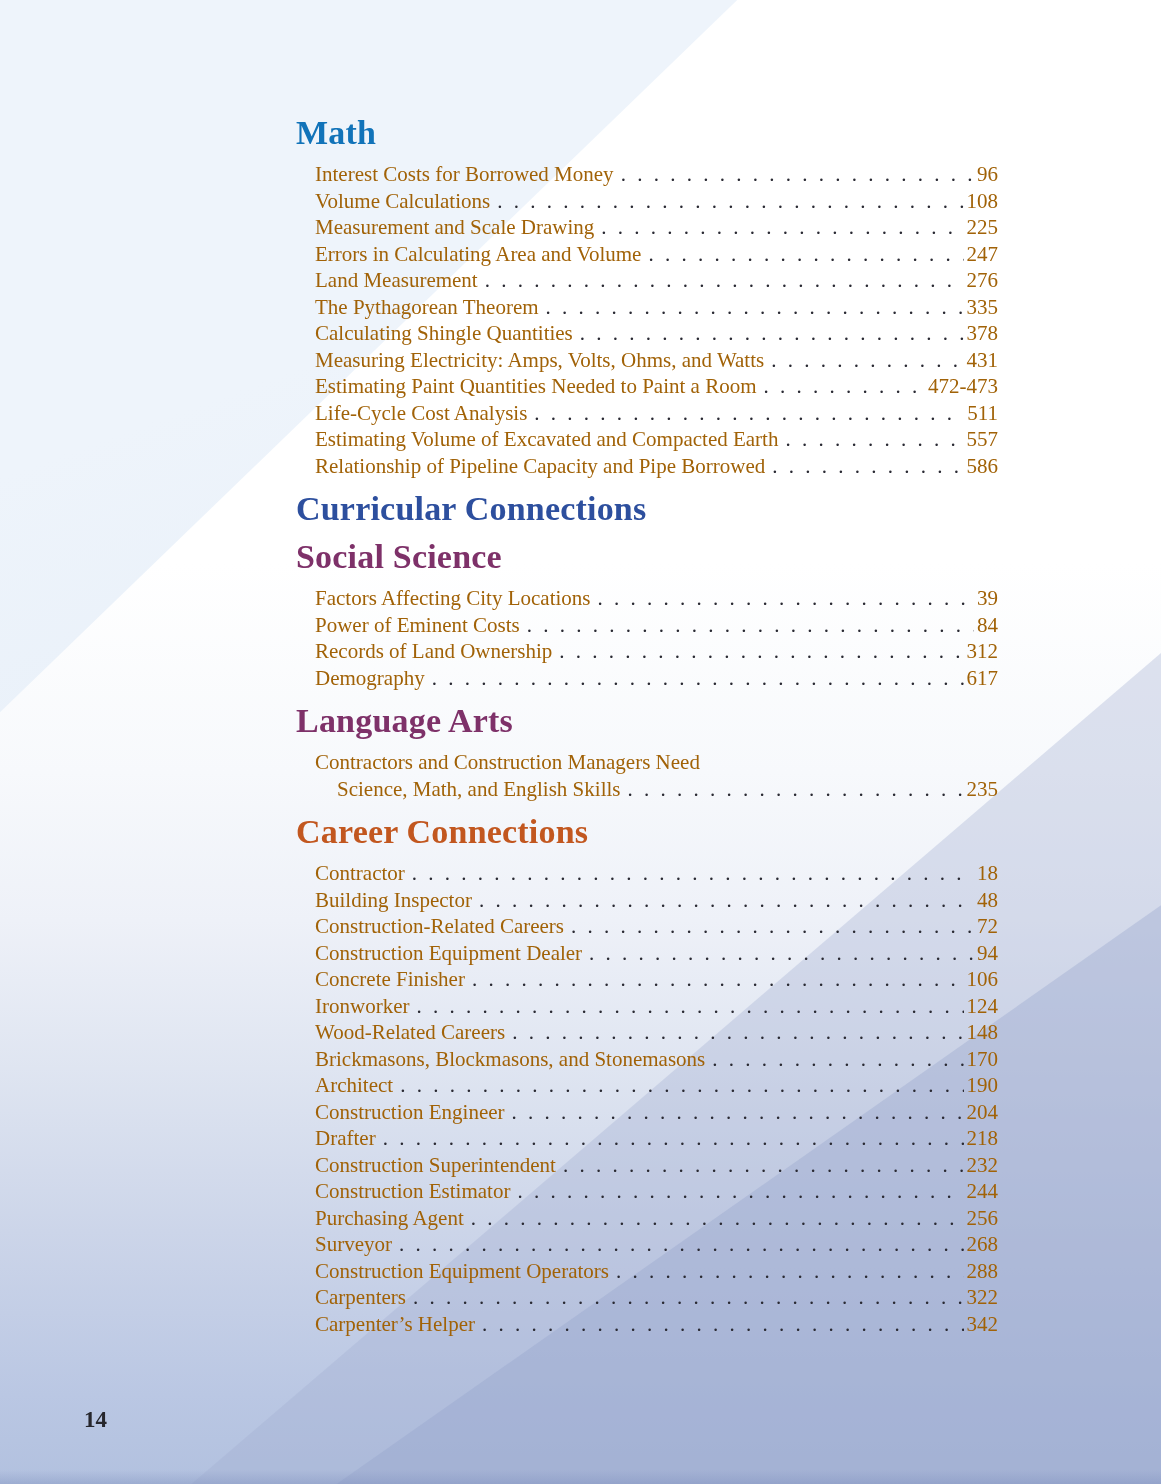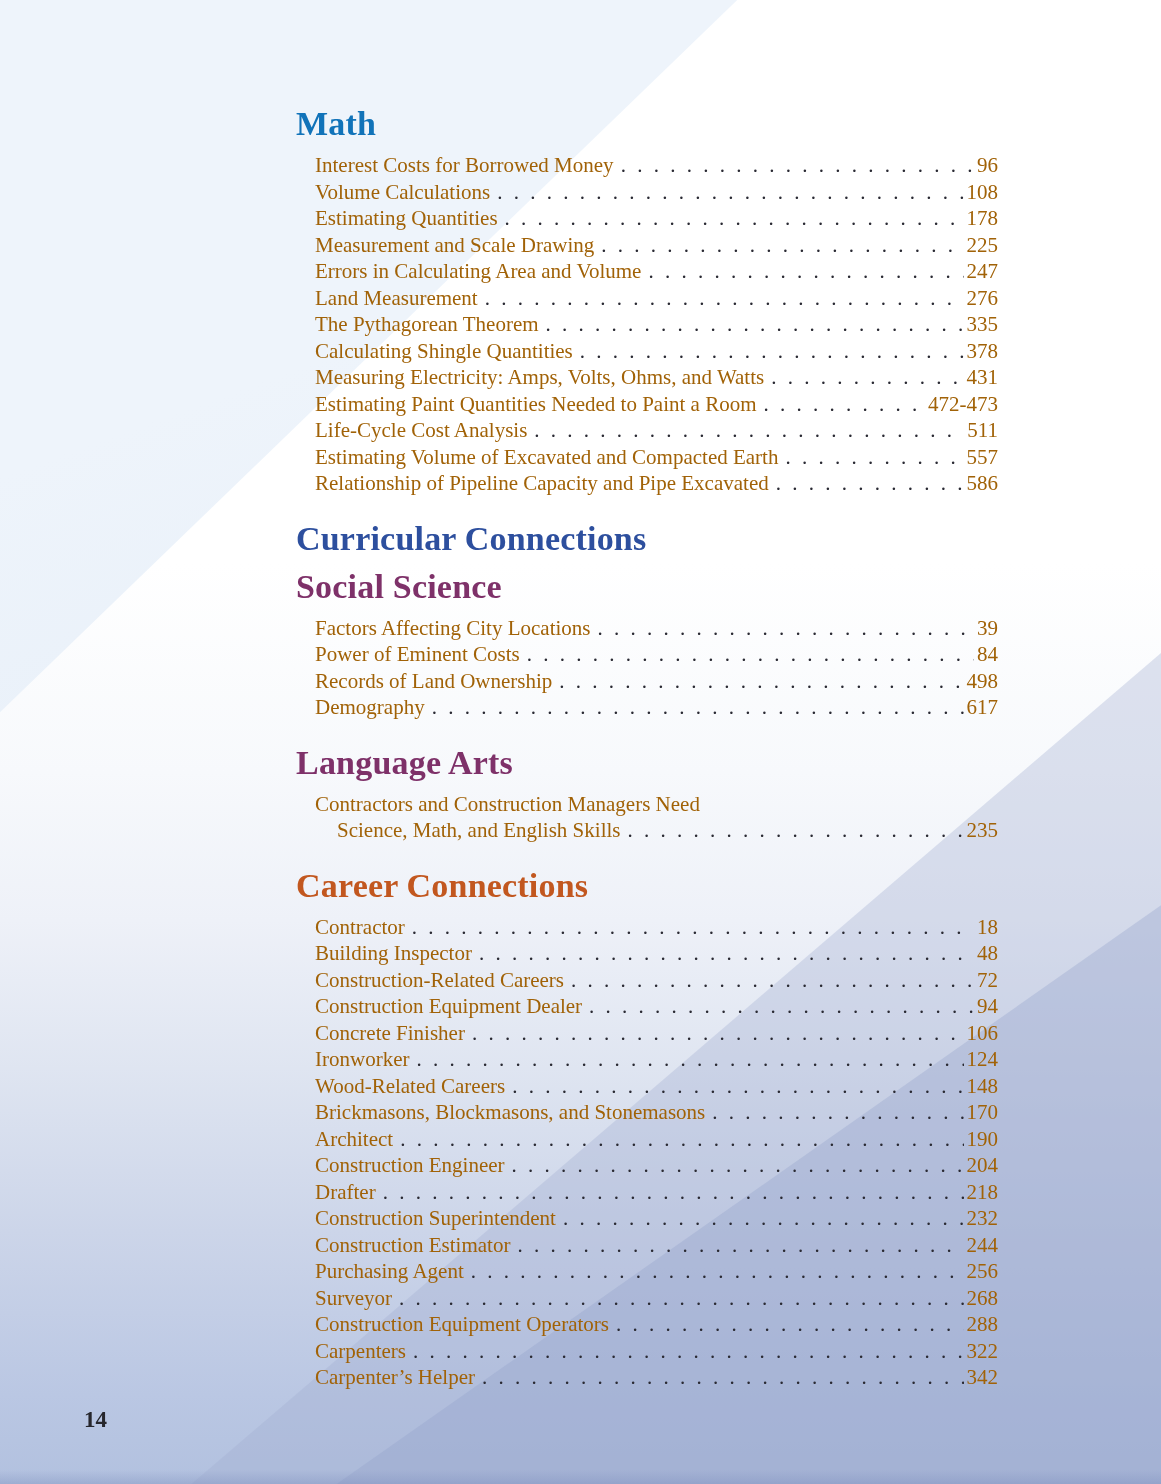--- a/index.html
+++ b/index.html
@@ -27,22 +27,22 @@
     background:rgba(148,160,202,0.34);
     clip-path:polygon(100% 61%, 100% 100%, 29% 100%);
   }
   .bg-bottom-edge {
     background:linear-gradient(0deg, rgba(124,142,188,0.38) 0px, rgba(124,142,188,0) 14px);
   }
   
   .toc {
     position:absolute; left:315px; top:100px; width:683px;
   }
-  section { margin-top:22px; }
-  section:first-child { margin-top:4px; }
+  section { margin-top:10px; }
+  section:first-child { margin-top:13px; }
   section.empty + section { margin-top:2px; }
   h2 {
     margin:0 0 8px -19px; padding:0;
     font-size:34px; line-height:40px; font-weight:bold;
     letter-spacing:0.2px;
   }
   ul { list-style:none; margin:0; padding:0; }
   .row {
     display:flex; align-items:baseline;
     font-size:21px; line-height:26.5px; color:#a16207;
@@ -80,25 +80,20 @@
             <span class="label">Interest Costs for Borrowed Money</span>
             <span class="dots"></span>
             <span class="pg">96</span>
           </li>
           <li class="row">
             <span class="label">Volume Calculations</span>
             <span class="dots"></span>
             <span class="pg">108</span>
           </li>
           <li class="row">
-            <span class="label">Estimating Quantities</span>
-            <span class="dots"></span>
-            <span class="pg">178</span>
-          </li>
-          <li class="row">
             <span class="label">Measurement and Scale Drawing</span>
             <span class="dots"></span>
             <span class="pg">225</span>
           </li>
           <li class="row">
             <span class="label">Errors in Calculating Area and Volume</span>
             <span class="dots"></span>
             <span class="pg">247</span>
           </li>
           <li class="row">
@@ -130,21 +125,21 @@
             <span class="label">Life-Cycle Cost Analysis</span>
             <span class="dots"></span>
             <span class="pg">511</span>
           </li>
           <li class="row">
             <span class="label">Estimating Volume of Excavated and Compacted Earth</span>
             <span class="dots"></span>
             <span class="pg">557</span>
           </li>
           <li class="row">
-            <span class="label">Relationship of Pipeline Capacity and Pipe Excavated</span>
+            <span class="label">Relationship of Pipeline Capacity and Pipe Borrowed</span>
             <span class="dots"></span>
             <span class="pg">586</span>
           </li>
         </ul>
       </section>
       <section class="empty">
         <h2 style="color: rgb(45, 79, 158);">Curricular Connections</h2>
       </section>
       <section>
         <h2 style="color: rgb(126, 49, 105);">Social Science</h2>
@@ -155,21 +150,21 @@
             <span class="pg">39</span>
           </li>
           <li class="row">
             <span class="label">Power of Eminent Costs</span>
             <span class="dots"></span>
             <span class="pg">84</span>
           </li>
           <li class="row">
             <span class="label">Records of Land Ownership</span>
             <span class="dots"></span>
-            <span class="pg">498</span>
+            <span class="pg">312</span>
           </li>
           <li class="row">
             <span class="label">Demography</span>
             <span class="dots"></span>
             <span class="pg">617</span>
           </li>
         </ul>
       </section>
       <section>
         <h2 style="color: rgb(126, 49, 105);">Language Arts</h2>

